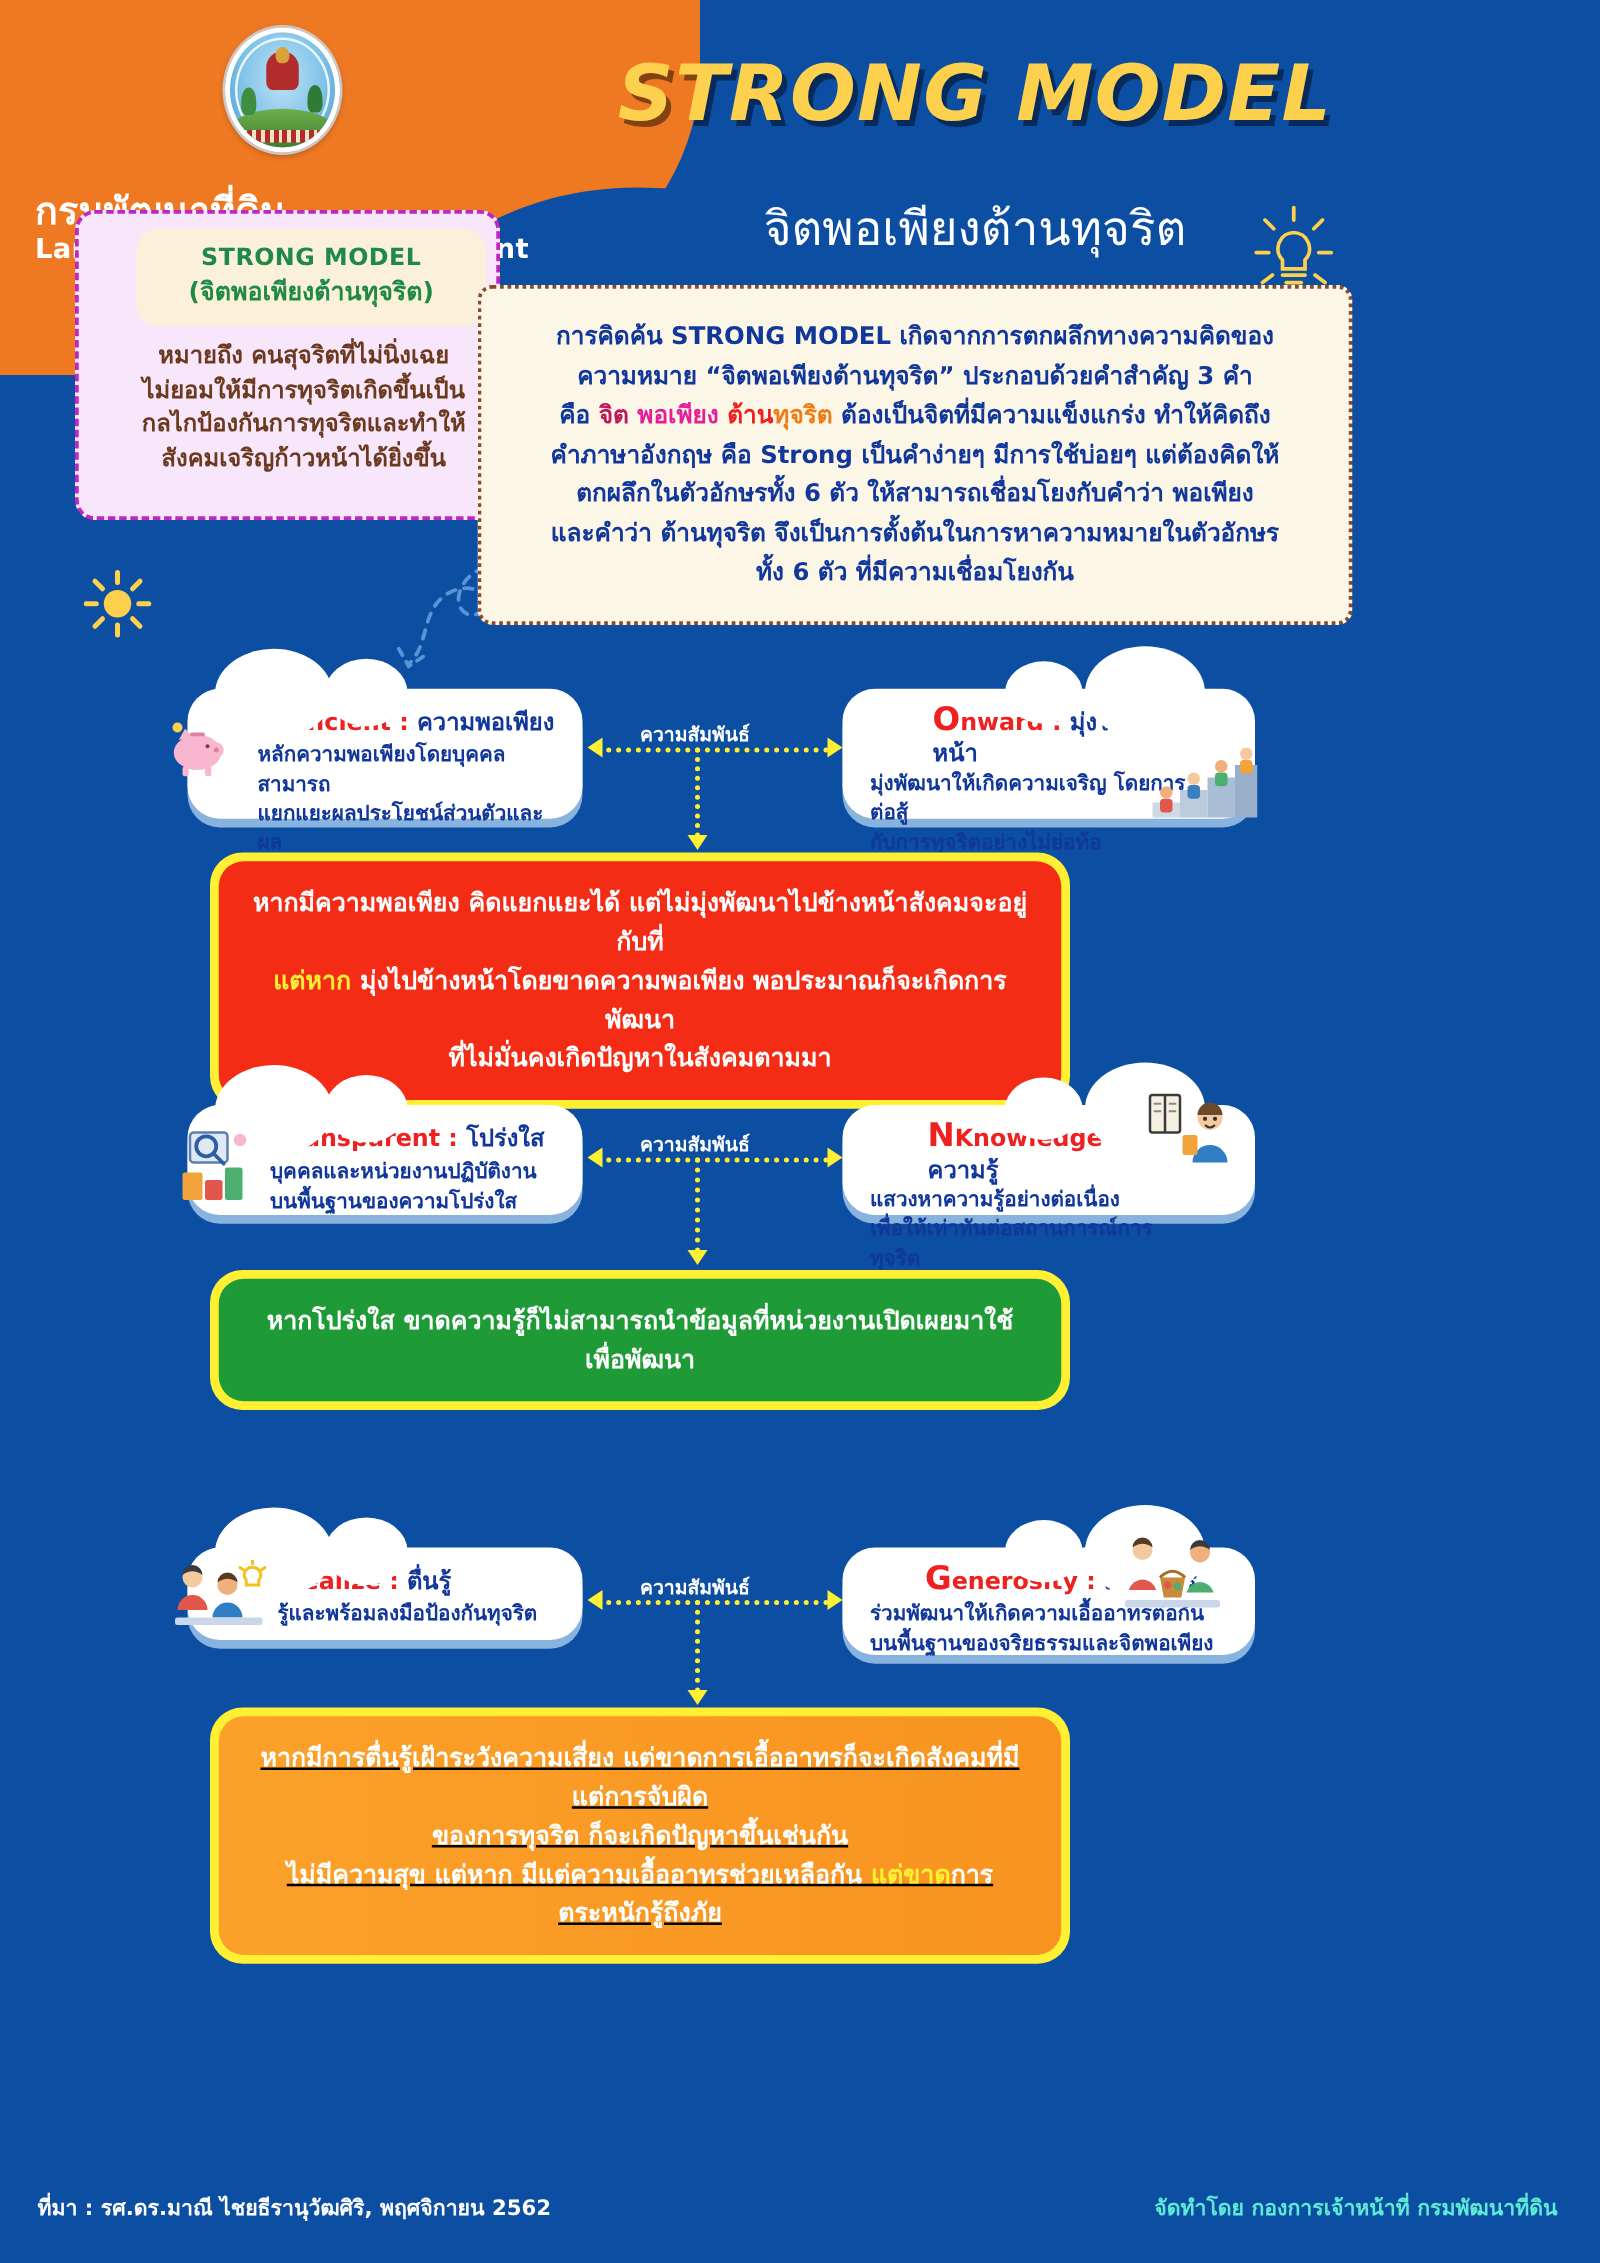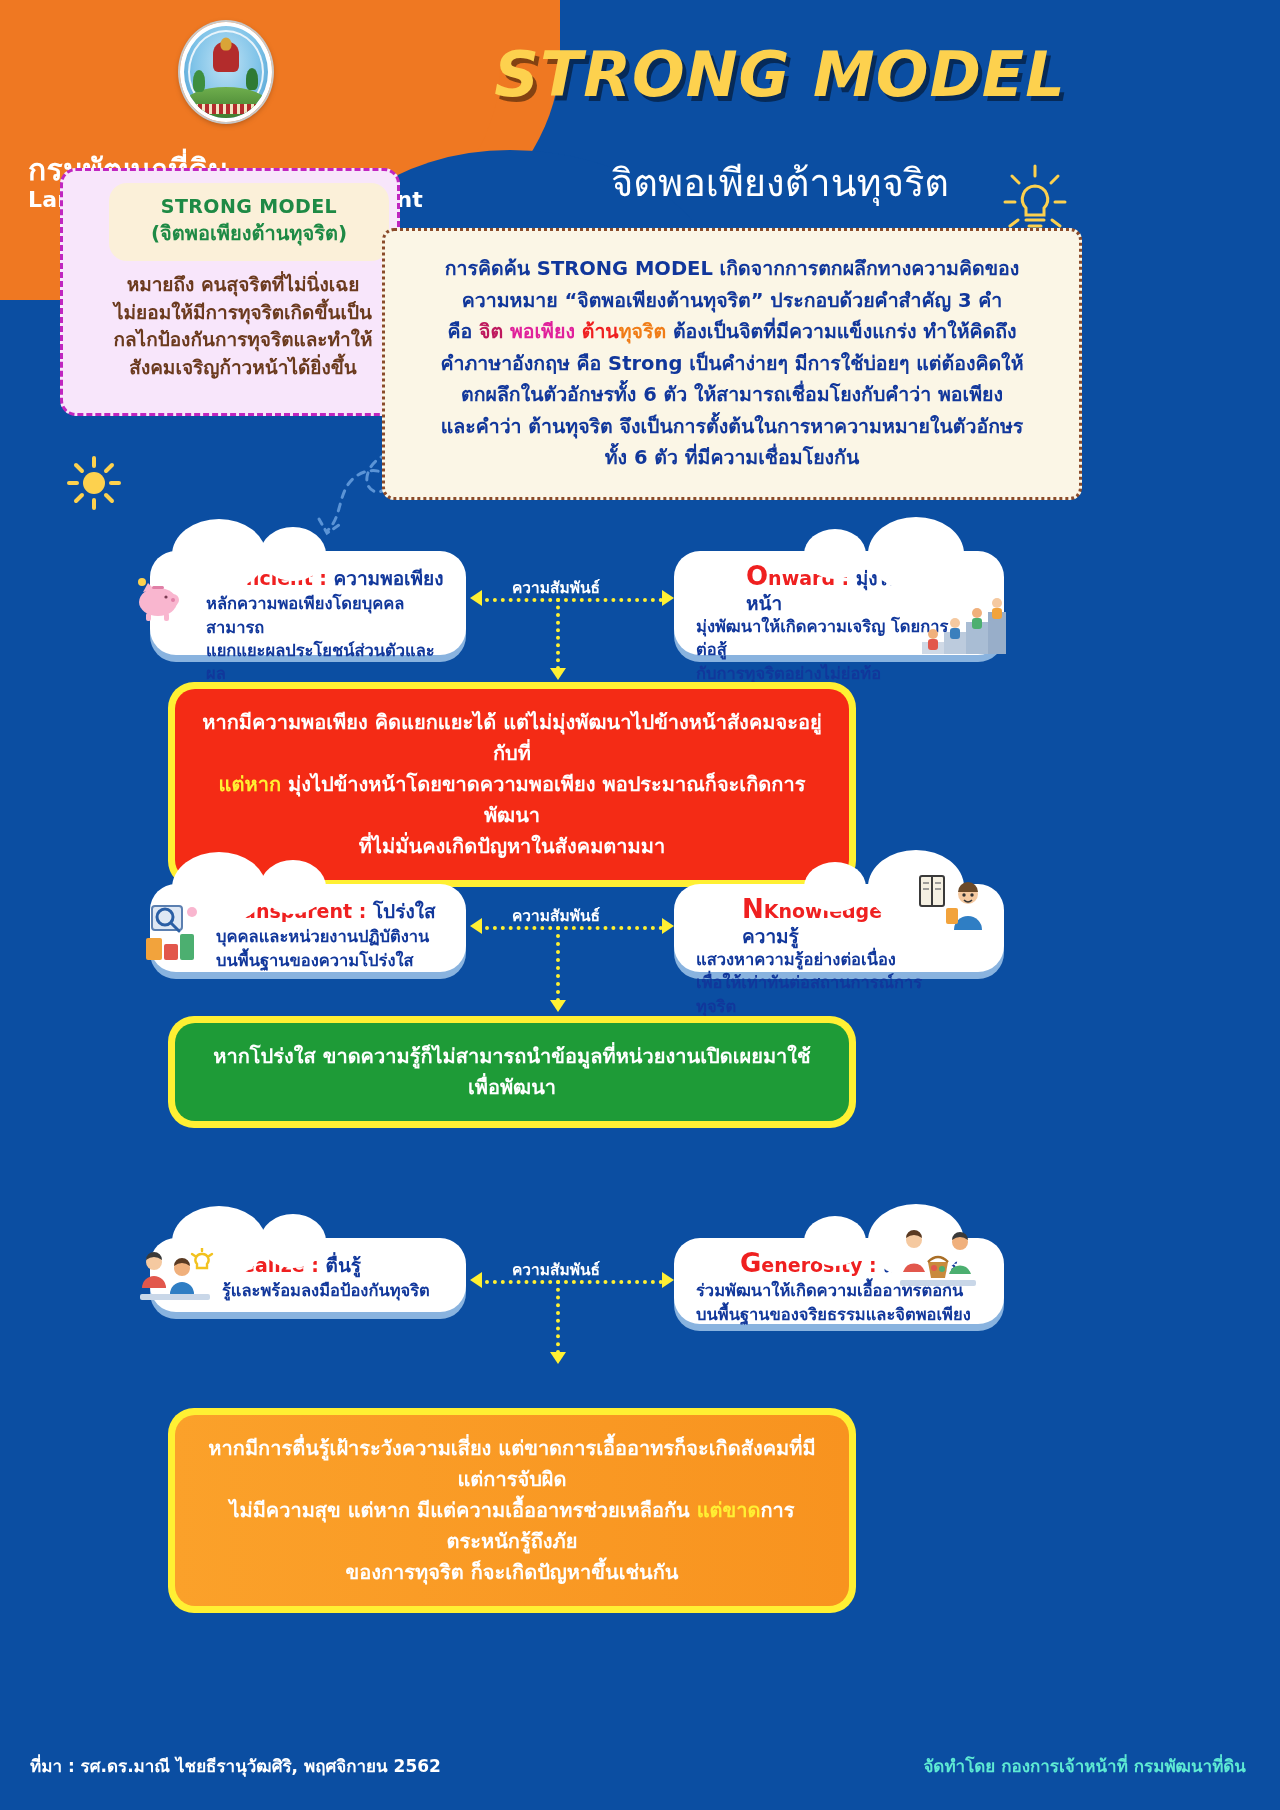--- a/index.html
+++ b/index.html
@@ -460,28 +460,28 @@
   <rect x="2" y="52" width="76" height="6" rx="2" fill="#c9d7e8"></rect>
 </svg>
 
 <div class="conn-label" style="left:512px; top:1257px;">ความสัมพันธ์</div>
 <div class="conn-h" style="left:485px; top:1280px; width:178px;"></div>
 <div class="arrow-l" style="left:470px; top:1272px;"></div>
 <div class="arrow-r" style="left:662px; top:1272px;"></div>
 <div class="conn-v" style="left:556px; top:1280px; height:74px;"></div>
 <div class="arrow-d" style="left:550px; top:1352px;"></div>
 
-<div class="banner banner-yellow" style="top:1408px;">
+<div class="banner banner-yellow" style="top:1366px;text-decoration:underline;">
   <div class="banner-inner banner-orange-in">
     <div>
       <span>หากมีการตื่นรู้เฝ้าระวังความเสี่ยง แต่ขาดการเอื้ออาทรก็จะเกิดสังคมที่มีแต่การจับผิด</span>
     </div>
     <div>
+      <span>ของการทุจริต ก็จะเกิดปัญหาขึ้นเช่นกัน</span>
+    </div>
+    <div>
       <span>ไม่มีความสุข แต่หาก มีแต่ความเอื้ออาทรช่วยเหลือกัน </span><span class="hl-yellow">แต่ขาด</span><span>การตระหนักรู้ถึงภัย</span>
-    </div>
-    <div>
-      <span>ของการทุจริต ก็จะเกิดปัญหาขึ้นเช่นกัน</span>
     </div>
   </div>
 </div>
 
 <div class="footer-l">ที่มา : รศ.ดร.มาณี ไชยธีรานุวัฒศิริ, พฤศจิกายน 2562</div>
 <div class="footer-r">จัดทำโดย กองการเจ้าหน้าที่ กรมพัฒนาที่ดิน</div>
 
 </body></html>

